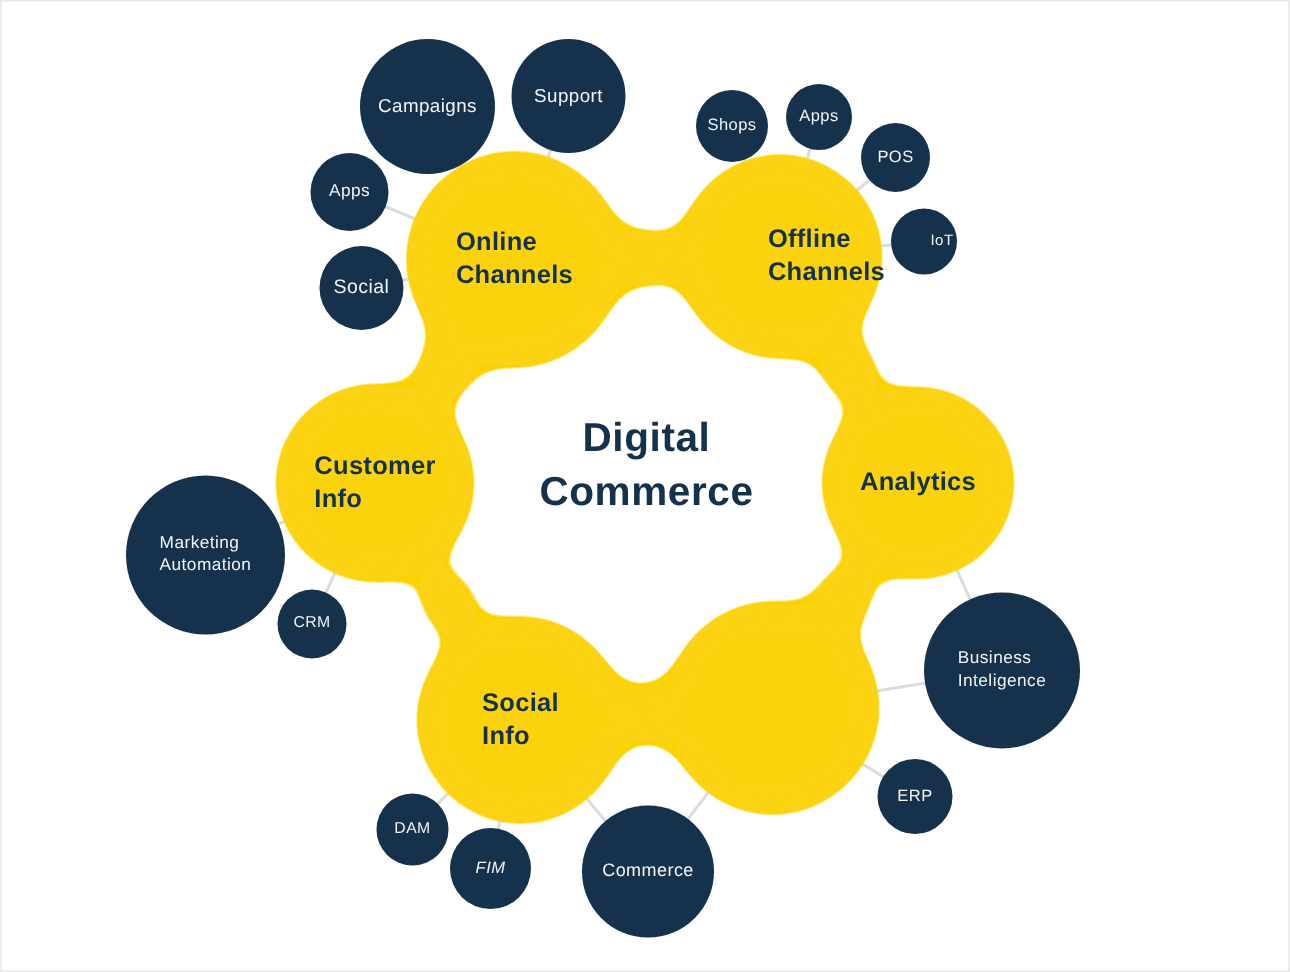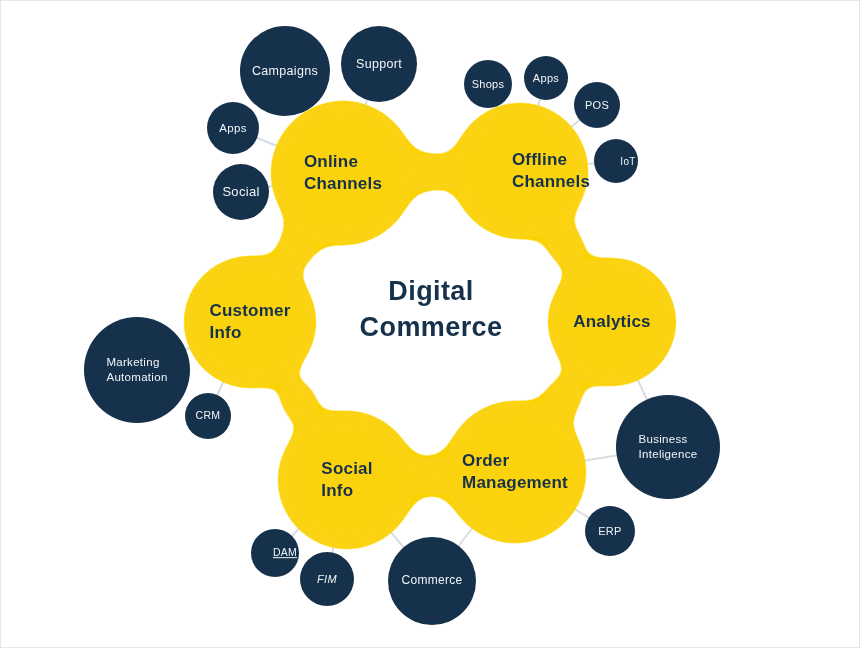--- a/index.html
+++ b/index.html
@@ -116,38 +116,36 @@
   </svg>
 
   <div id="label-layer">
     <div class="center-title" style="left:430px;top:309px;">Digital
 Commerce</div>
   <div class="label hub-label" style="left: 342px; top: 172px;">Online
 Channels</div>
       <div class="label hub-label" style="left: 550px; top: 170px;">Offline
 Channels</div>
       <div class="label hub-label" style="left: 611px; top: 321px;">Analytics</div>
-      <div class="label hub-label" style="left: 514px; top: 471px;">Order
-Management</div>
       <div class="label hub-label" style="left: 346px; top: 479px;">Social
 Info</div>
       <div class="label hub-label" style="left: 249px; top: 321px;">Customer
 Info</div>
       <div class="label sat-label" style="left: 284px; top: 70px; font-size: 12.5px;">Campaigns</div>
       <div class="label sat-label" style="left: 378px; top: 63px; font-size: 12.5px;">Support</div>
       <div class="label sat-label" style="left: 232px; top: 127px; font-size: 11.5px;">Apps</div>
       <div class="label sat-label" style="left: 240px; top: 191px; font-size: 13px;">Social</div>
       <div class="label sat-label" style="left: 487px; top: 83px; font-size: 11px;">Shops</div>
       <div class="label sat-label" style="left: 545px; top: 77px; font-size: 11px;">Apps</div>
       <div class="label sat-label" style="left: 596px; top: 104px; font-size: 11px;">POS</div>
       <div class="label sat-label" style="left: 627px; top: 160px; font-size: 10px;">IoT</div>
       <div class="label sat-label" style="left: 136px; top: 369px; font-size: 11.5px;">Marketing
 Automation</div>
       <div class="label sat-label" style="left: 207px; top: 415px; font-size: 10.5px;">CRM</div>
       <div class="label sat-label" style="left: 667px; top: 446px; font-size: 11.5px;">Business
 Inteligence</div>
       <div class="label sat-label" style="left: 609px; top: 530px; font-size: 11px;">ERP</div>
       <div class="label sat-label" style="left: 431px; top: 580px; font-size: 12px;">Commerce</div>
       <div class="label sat-label" style="left: 326px; top: 578px; font-size: 11px; font-style: italic;">FIM</div>
-      <div class="label sat-label" style="left: 284px; top: 552px; font-size: 10.5px; text-decoration: underline;">DAM</div>
+      <div class="label sat-label" style="left: 274px; top: 552px; font-size: 10.5px;">DAM</div>
     </div>
 
 </div>
 
 </body></html>

